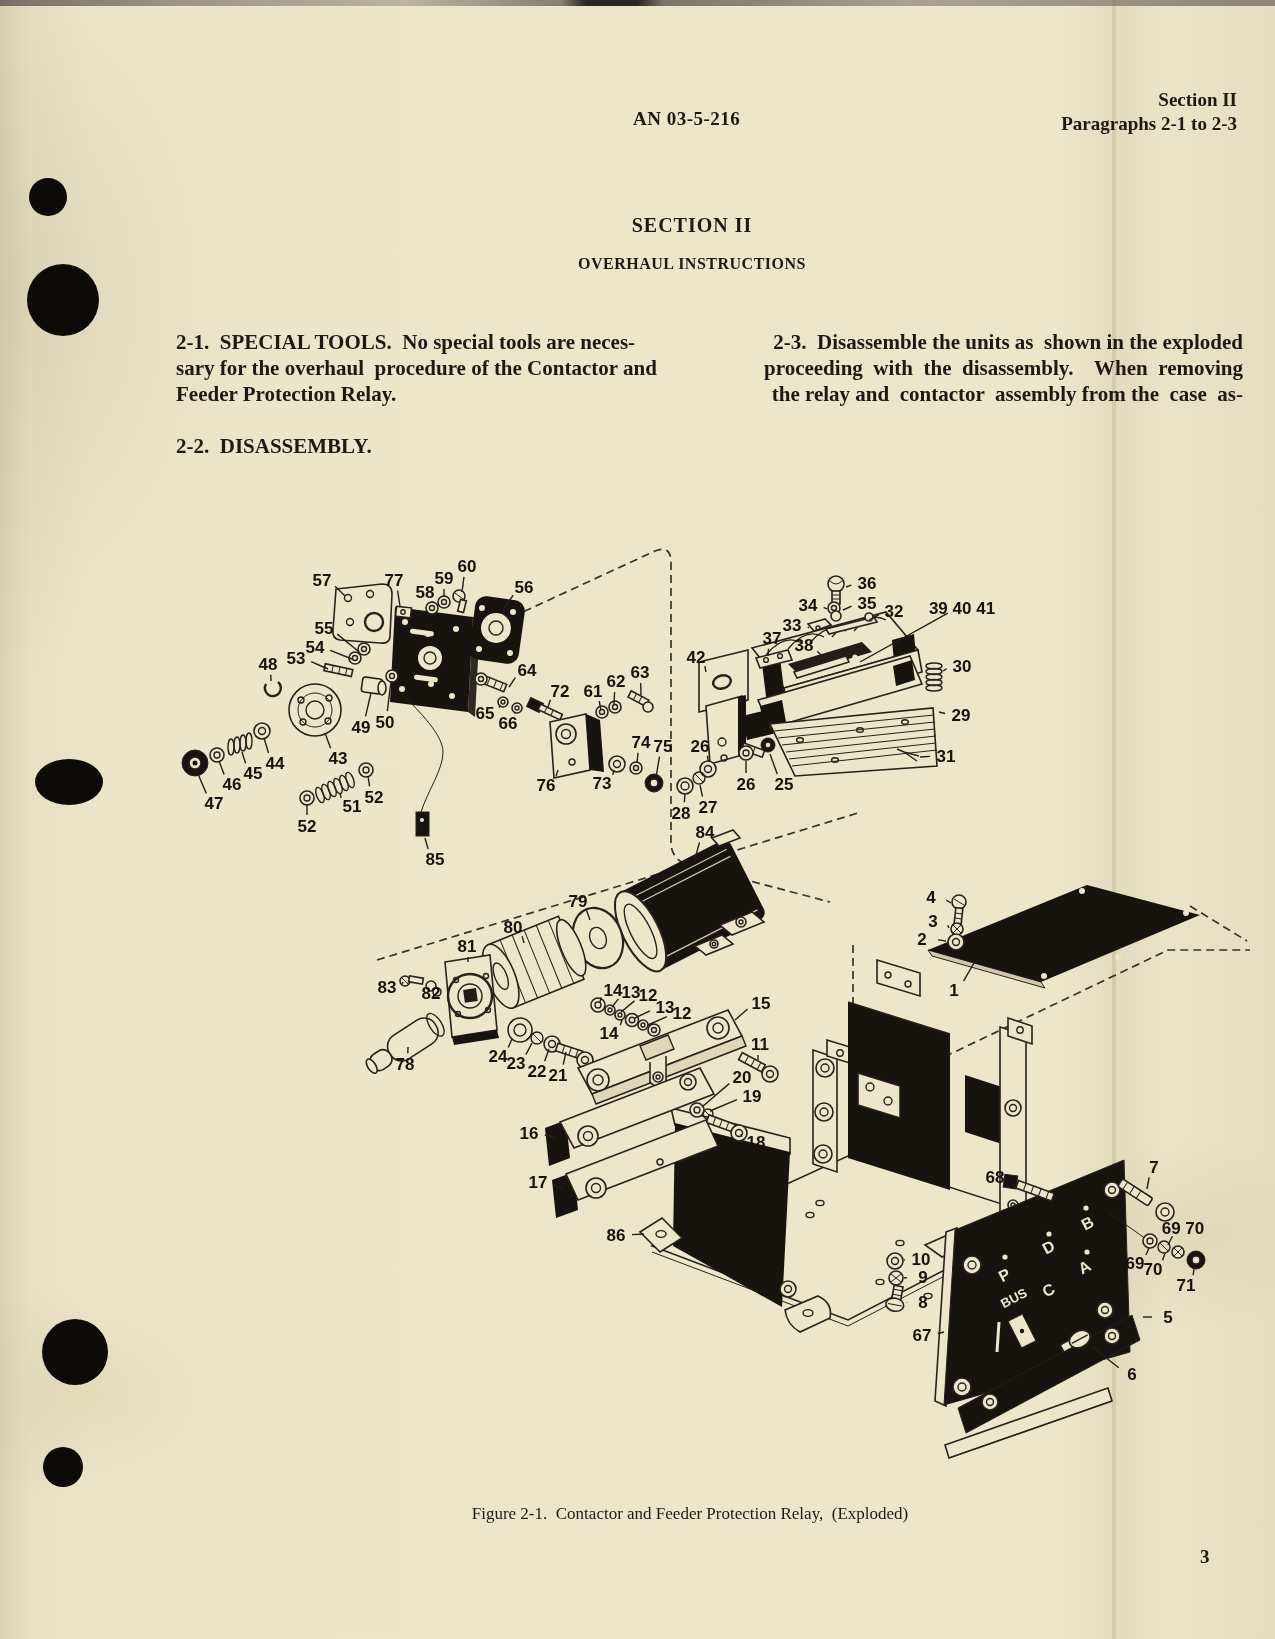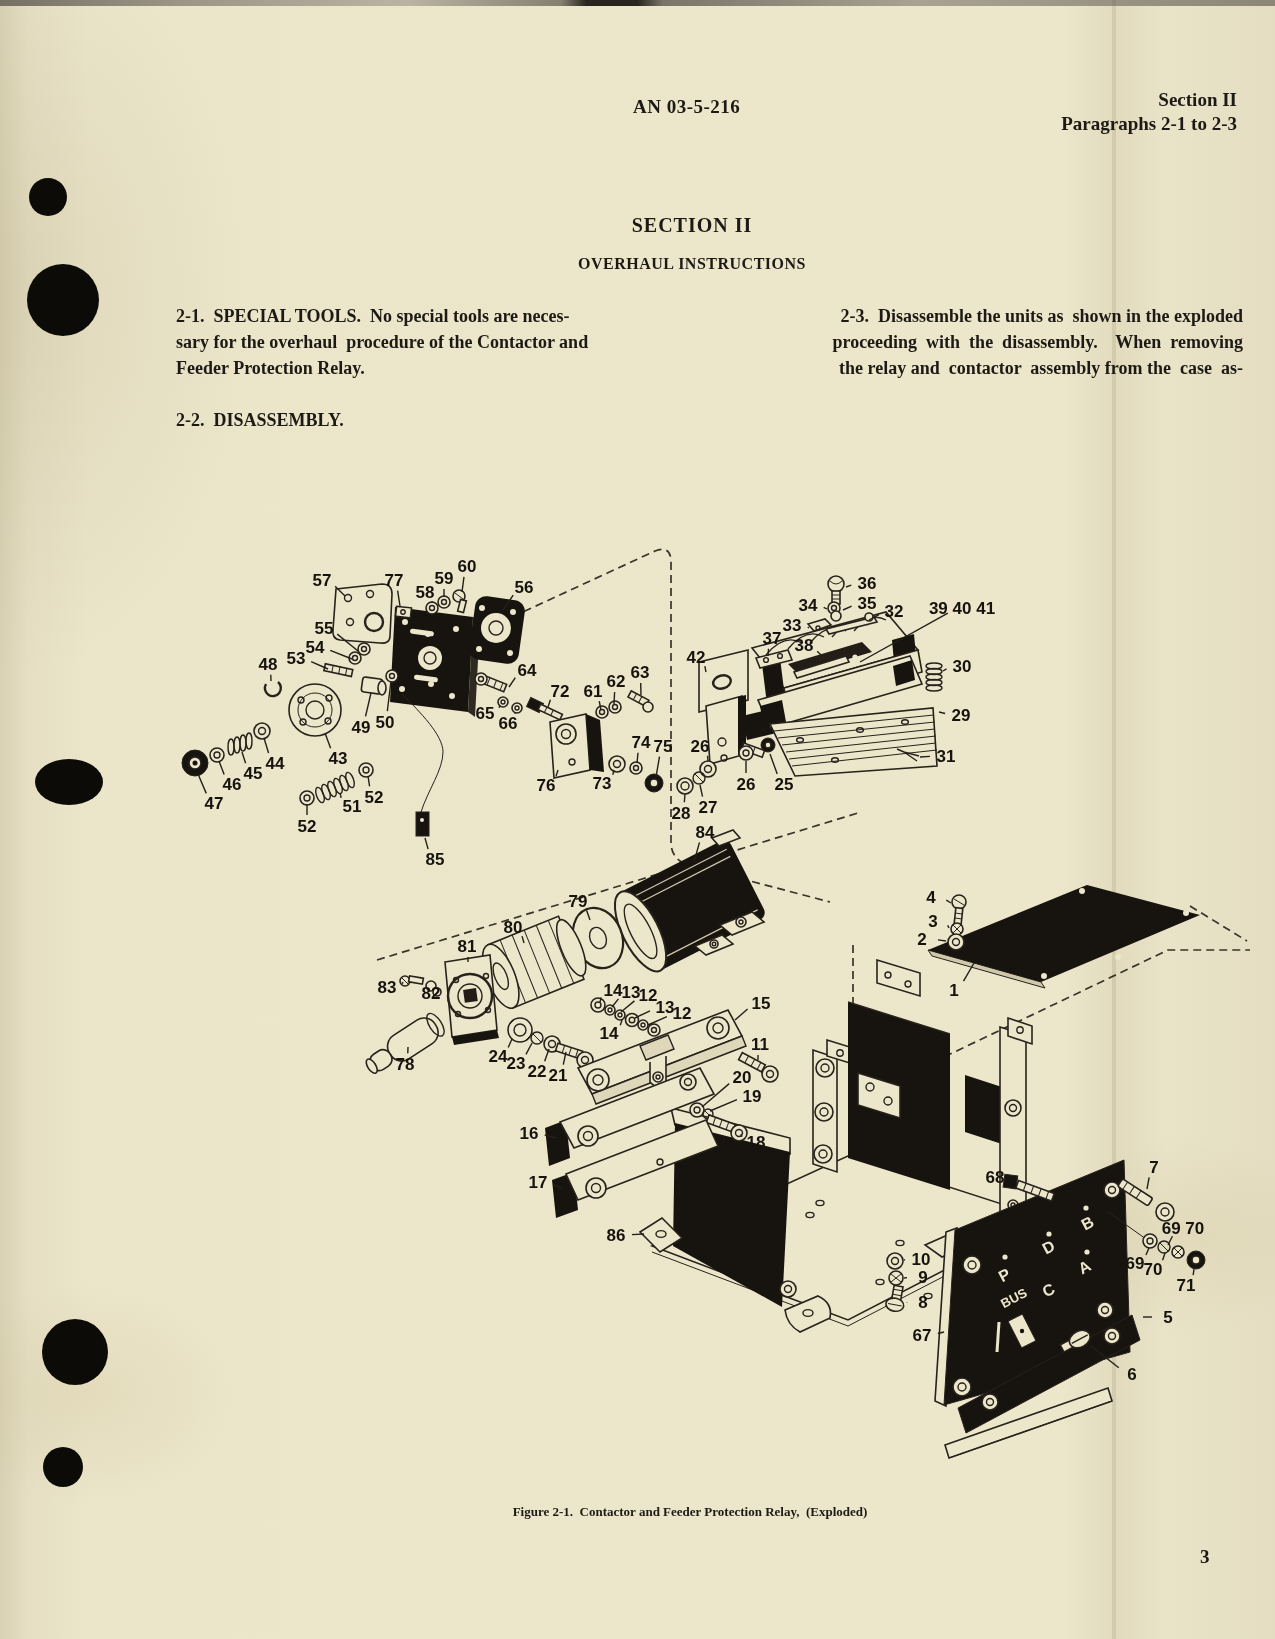--- a/index.html
+++ b/index.html
@@ -8,29 +8,29 @@
     background:
       radial-gradient(220px 160px at 88px 1395px, rgba(160,130,60,.10), rgba(160,130,60,0) 70%),
       radial-gradient(180px 140px at 1185px 1235px, rgba(160,130,60,.09), rgba(160,130,60,0) 70%),
       radial-gradient(300px 500px at 30px 300px, rgba(120,100,50,.10), rgba(120,100,50,0) 75%),
       linear-gradient(90deg,#d8d1b3 0px,#e6dfc4 28px,#ebe5ca 90px,#ece6cb 1060px,#e2dbbe 1118px,#e9e3c8 1165px,#e4ddc1 100%);
   }
   .top-edge{position:absolute;top:0;left:0;right:0;height:6px;opacity:.9;
     background:linear-gradient(90deg,#6a645a 0%,#938c7e 14%,#b5ae9d 32%,#7a7467 44%,#12100c 46%,#12100c 50%,#6f695e 52%,#a29b8c 72%,#827c6f 100%);}
   .fold{position:absolute;top:0;bottom:0;left:1112px;width:4px;background:rgba(95,85,58,.12);}
   .binder{position:absolute;background:#0d0b08;border-radius:50%;}
-  .hdr-doc{position:absolute;top:96px;left:633px;font-size:19px;font-weight:bold;letter-spacing:.5px;}
+  .hdr-doc{position:absolute;top:108px;left:633px;font-size:19px;font-weight:bold;letter-spacing:.5px;}
   .hdr-right{position:absolute;top:88px;right:38px;text-align:right;font-size:19px;font-weight:bold;line-height:24px;}
   .sec-title{position:absolute;top:214px;left:692px;transform:translateX(-50%);font-size:20px;font-weight:bold;letter-spacing:1px;white-space:pre;}
   .sec-sub{position:absolute;top:255px;left:692px;transform:translateX(-50%);font-size:16px;font-weight:bold;letter-spacing:.5px;white-space:pre;}
-  .col{position:absolute;top:303px;font-size:18px;font-weight:bold;}
+  .col{position:absolute;top:329px;font-size:21px;font-weight:bold;}
   .col.left{left:176px;width:500px;}
   .col.right{left:718px;width:525px;text-align:right;}
   .tline{white-space:pre;line-height:26px;min-height:26px;}
-  .caption{position:absolute;top:1504px;left:690px;transform:translateX(-50%);font-size:13px;font-weight:bold;white-space:pre;}
+  .caption{position:absolute;top:1504px;left:690px;transform:translateX(-50%);font-size:17px;font-weight:normal;white-space:pre;}
   .pagenum{position:absolute;top:1546px;left:1200px;font-size:19px;font-weight:bold;}
   svg.fig{position:absolute;left:0;top:0;width:1275px;height:1639px;}
   
   .p{fill:#ece6cb;stroke:#27221c;stroke-width:1.6;}
   .p2{fill:#ded7ba;stroke:#27221c;stroke-width:1.4;}
   .b{fill:#17130e;stroke:none;}
   .bo{fill:#17130e;stroke:#27221c;stroke-width:1;}
   .n{fill:none;stroke:#27221c;stroke-width:1.4;}
   .n2{fill:none;stroke:#27221c;stroke-width:2.4;}
   .thin{fill:none;stroke:#27221c;stroke-width:1;}

